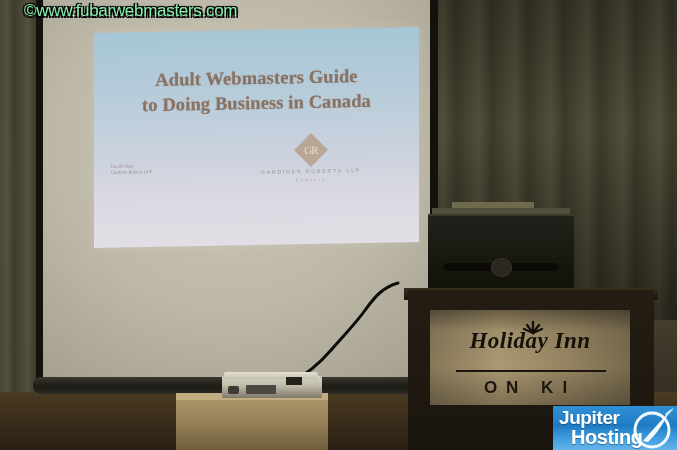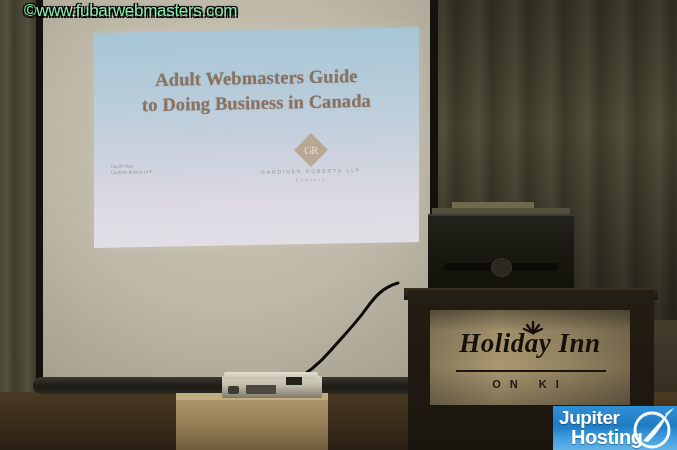--- a/index.html
+++ b/index.html
@@ -264,37 +264,37 @@
     width: 22px; height: 22px;
   }
   .hi-text {
     position: absolute;
     left: 0; top: 18px;
     width: 200px;
     text-align: center;
     font-family: "Liberation Serif", serif;
     font-style: italic;
     font-weight: bold;
-    font-size: 27px;
+    font-size: 23px;
     color: #15110a;
     letter-spacing: 0.5px;
   }
   .hi-rule {
     position: absolute;
     left: 26px; top: 60px;
     width: 150px; height: 2px;
     background: #1a150d;
   }
   .hi-location {
     position: absolute;
     left: 0; top: 68px;
     width: 200px;
     text-align: center;
     font-family: "Liberation Sans", sans-serif;
-    font-size: 11px;
+    font-size: 17px;
     font-weight: bold;
     letter-spacing: 9px;
     color: #1d170e;
   }
 
   
   .case-body {
     position: absolute;
     left: 428px; top: 214px;
     width: 146px; height: 76px;

